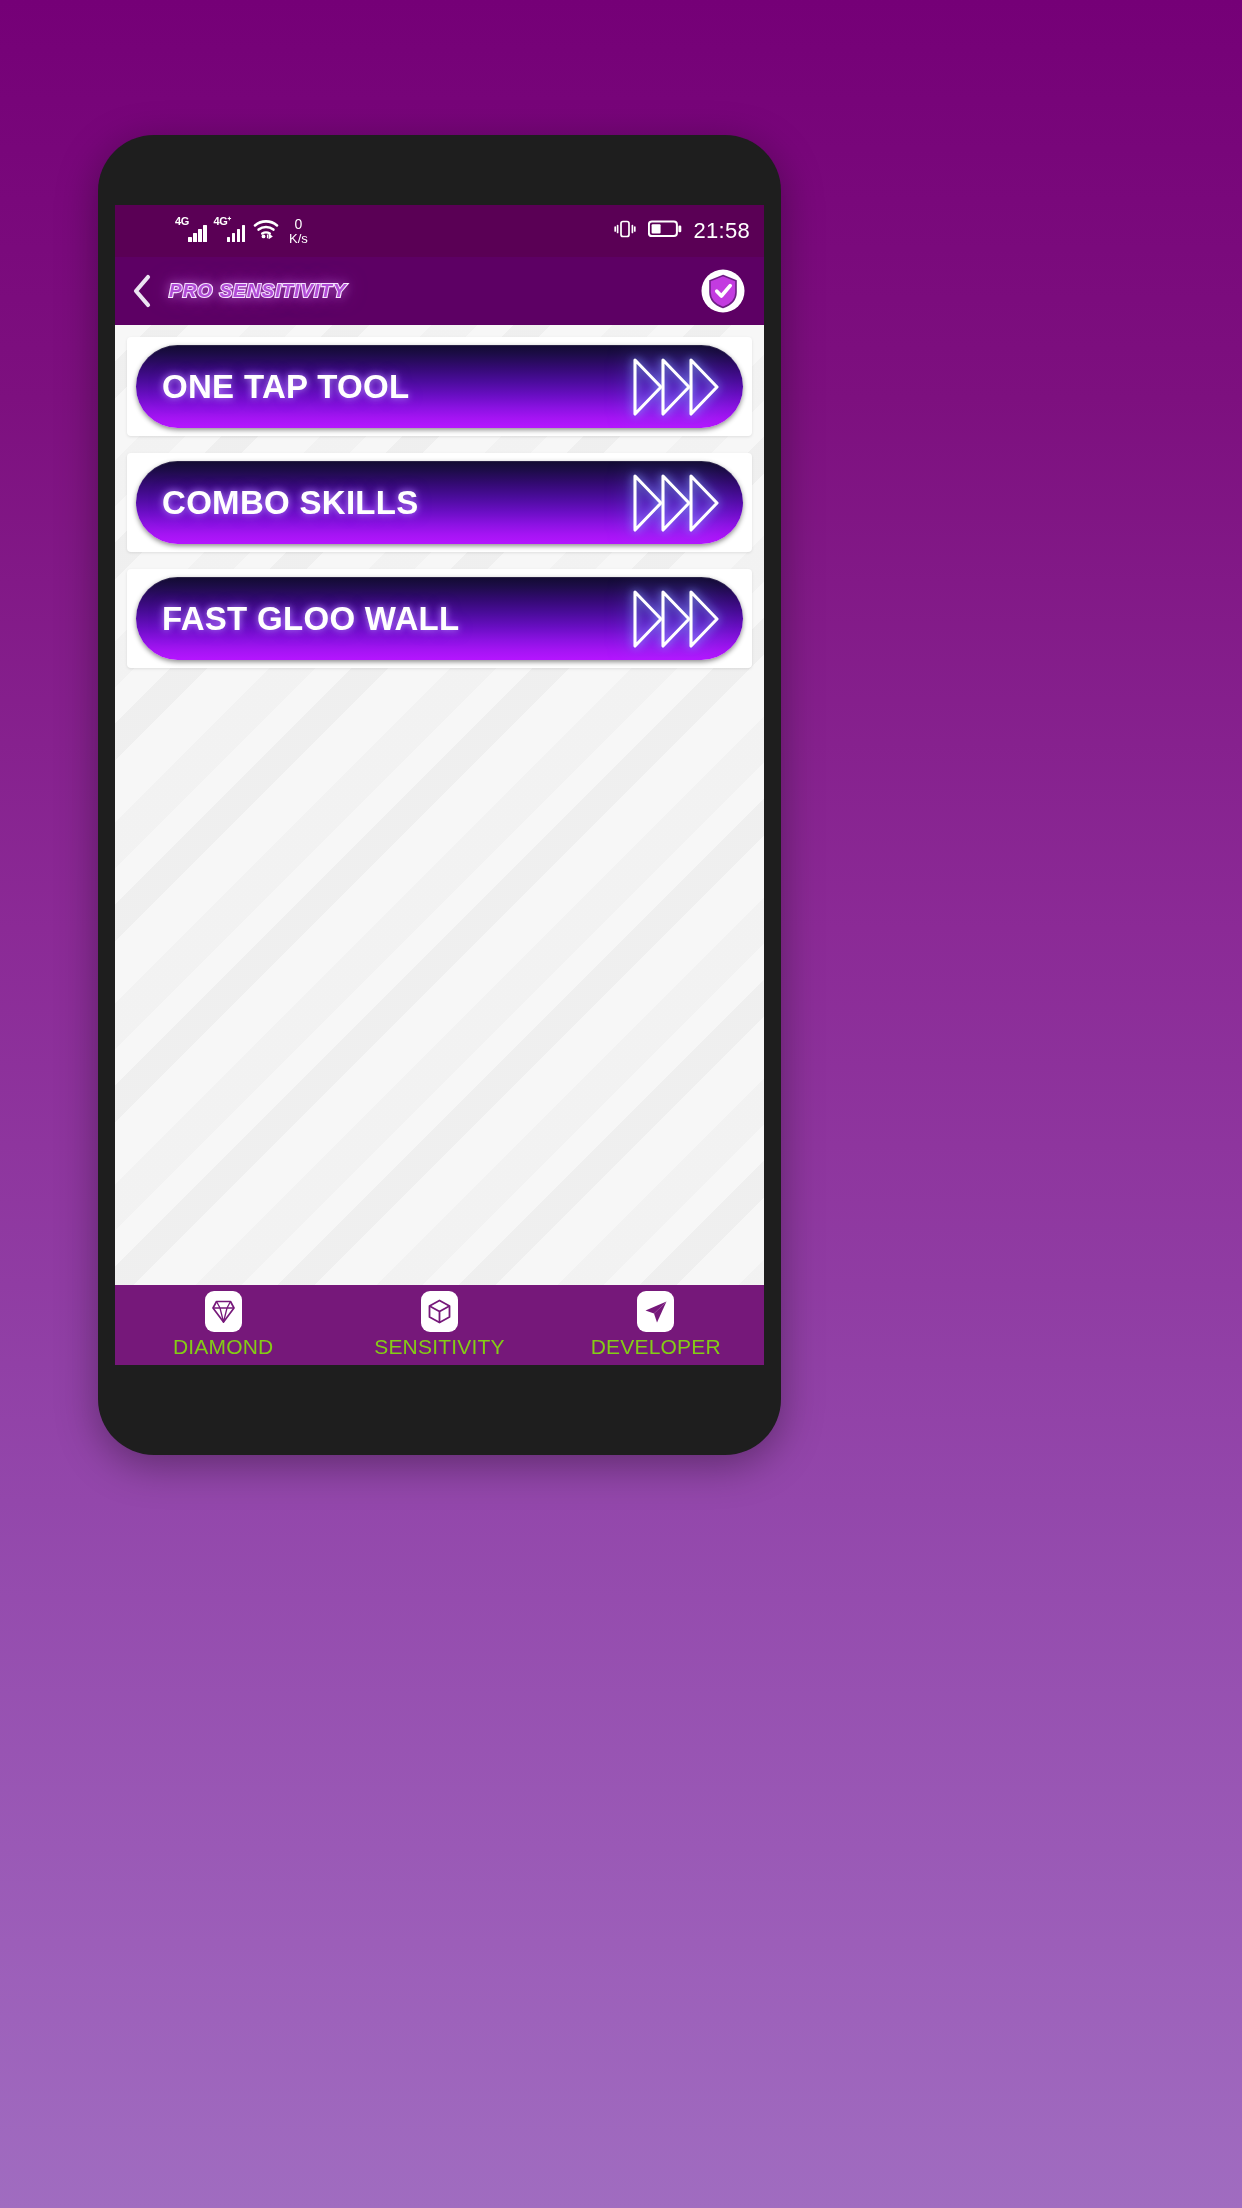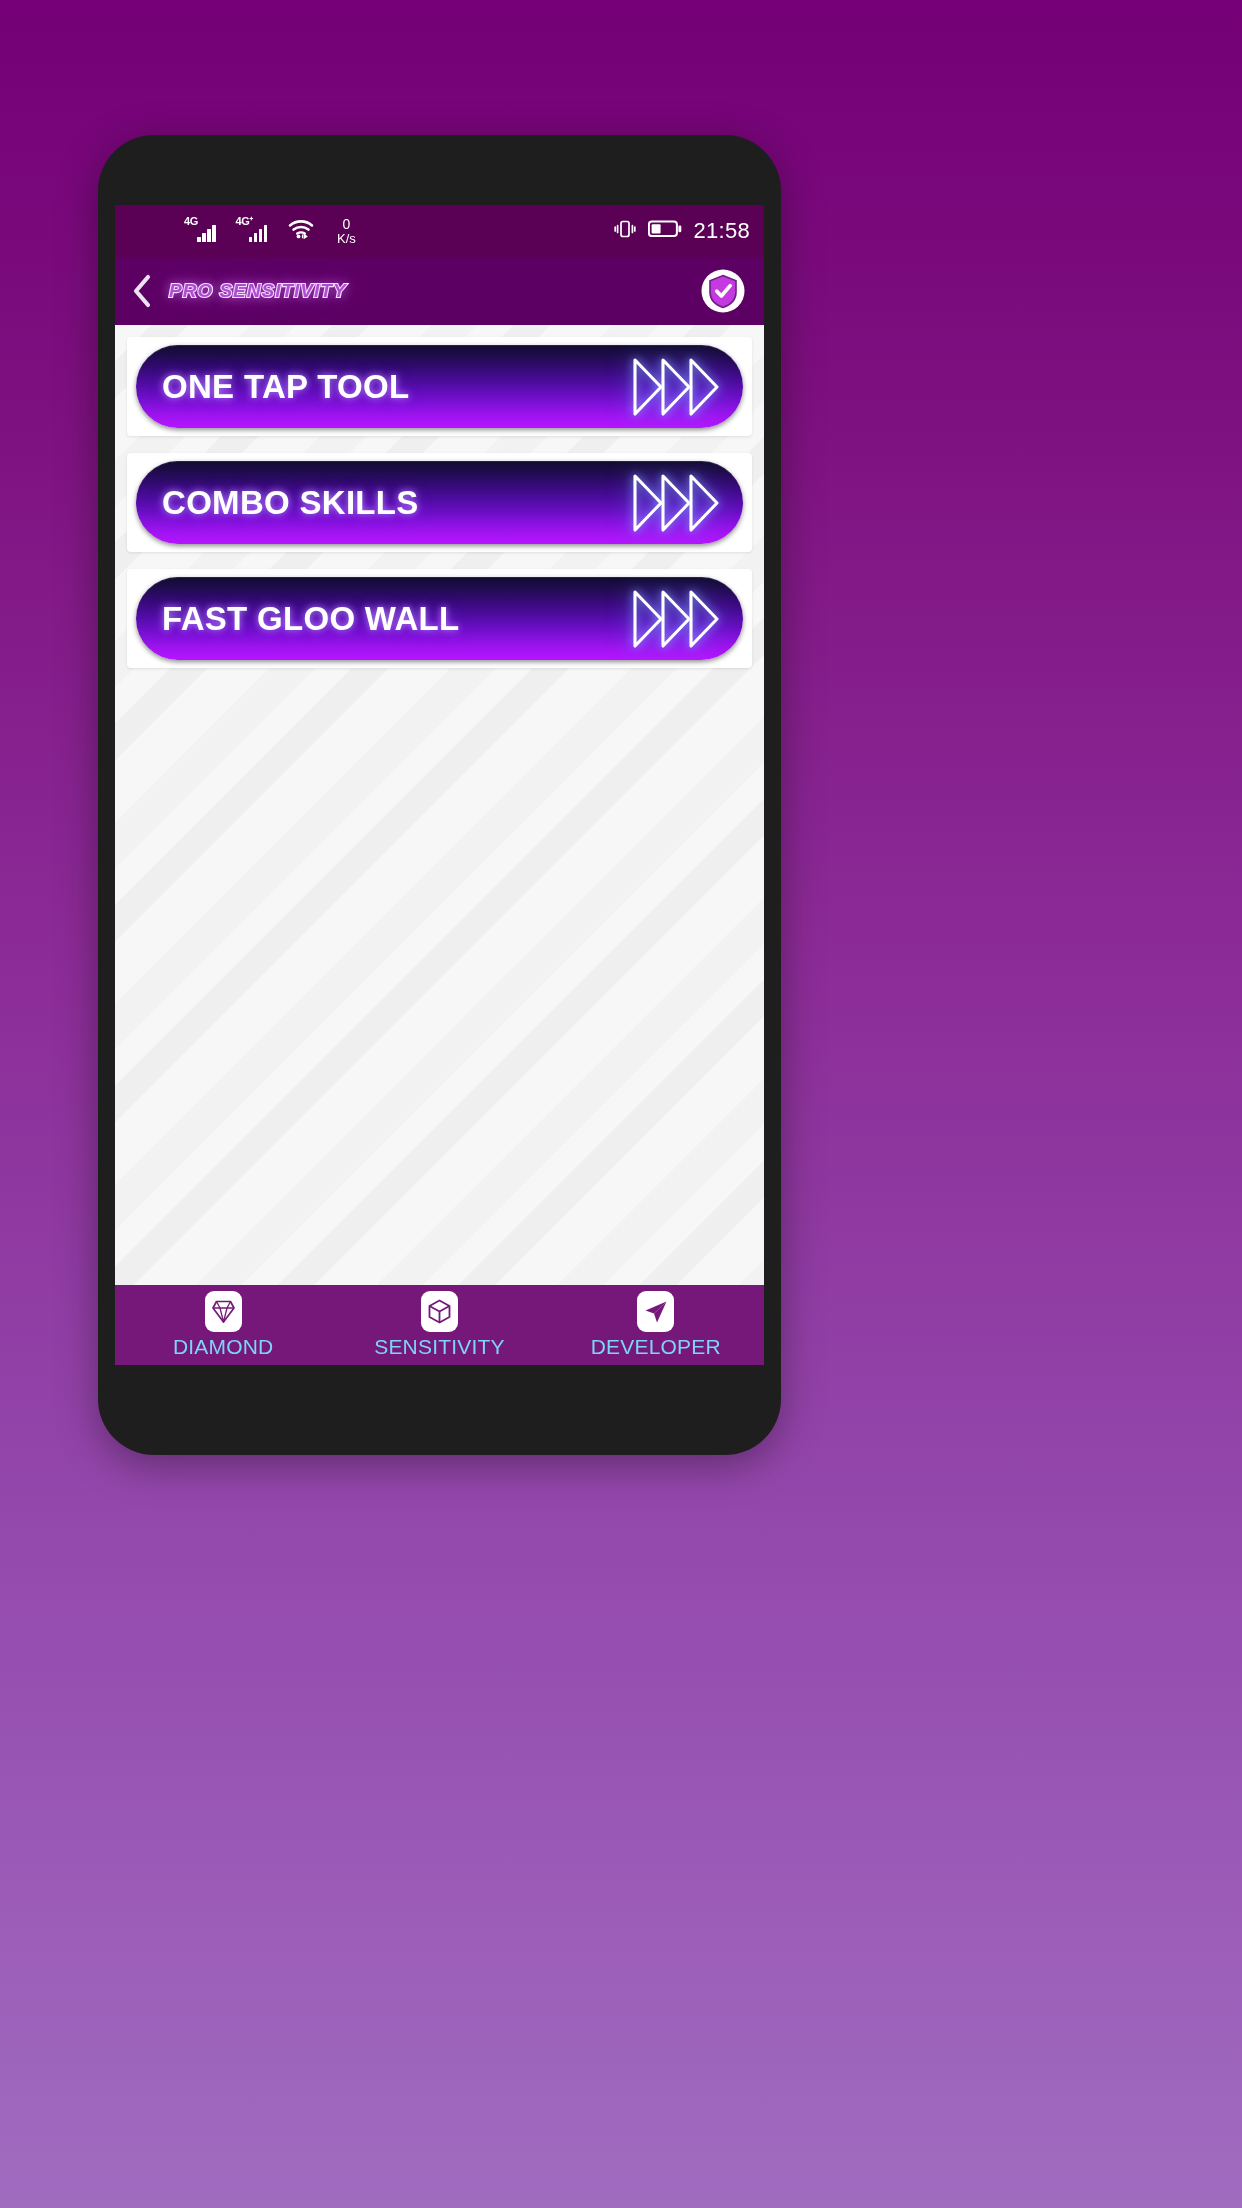--- a/index.html
+++ b/index.html
@@ -33,22 +33,22 @@
   
   #status-bar{
     height:52px;
     background:#5a0055;
     display:flex;
     align-items:center;
     position:relative;
     color:#fff;
   }
   .sb-left{
-    position:absolute; left:70px; top:0; height:52px;
-    display:flex; align-items:center; gap:21px;
+    position:absolute; left:61px; top:0; height:52px;
+    display:flex; align-items:center; gap:8px;
   }
   .sb-right{
     position:absolute; right:14px; top:0; height:52px;
     display:flex; align-items:center; gap:11px;
   }
   .sig{ position:relative; display:flex; align-items:flex-end; gap:1px; height:22px; }
   .sig .lbl{
     position:absolute; left:-1px; top:-4px;
     font-size:11px; font-weight:bold; line-height:1;
     letter-spacing:-.3px;
@@ -173,21 +173,21 @@
     gap:3px;
     cursor:pointer;
   }
   .nav-icon{
     width:37px; height:41px;
     background:#ffffff;
     border-radius:9px;
     display:flex; align-items:center; justify-content:center;
   }
   .nav-label{
-    color:#7dd3fc;
+    color:#84cc16;
     font-size:21px;
     letter-spacing:.2px;
   }
 </style>
 </head>
 <body>
 
 <div id="phone-frame">
   <div id="screen">
 

